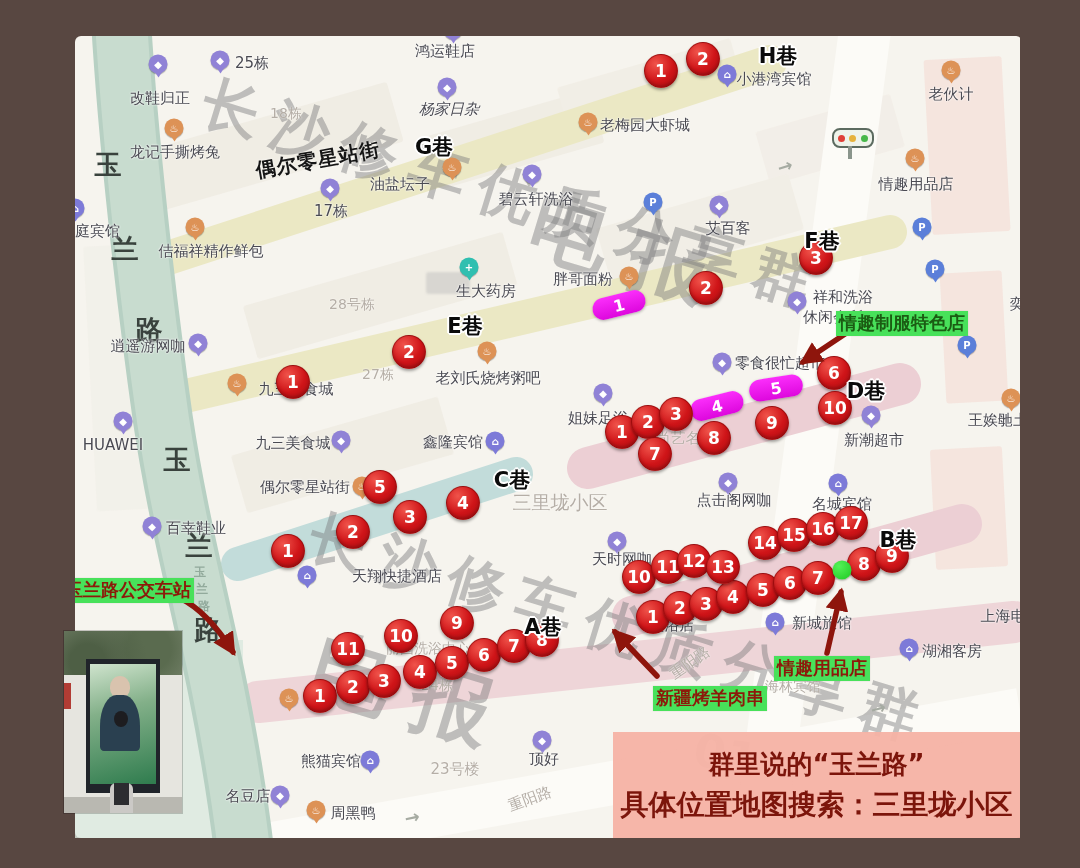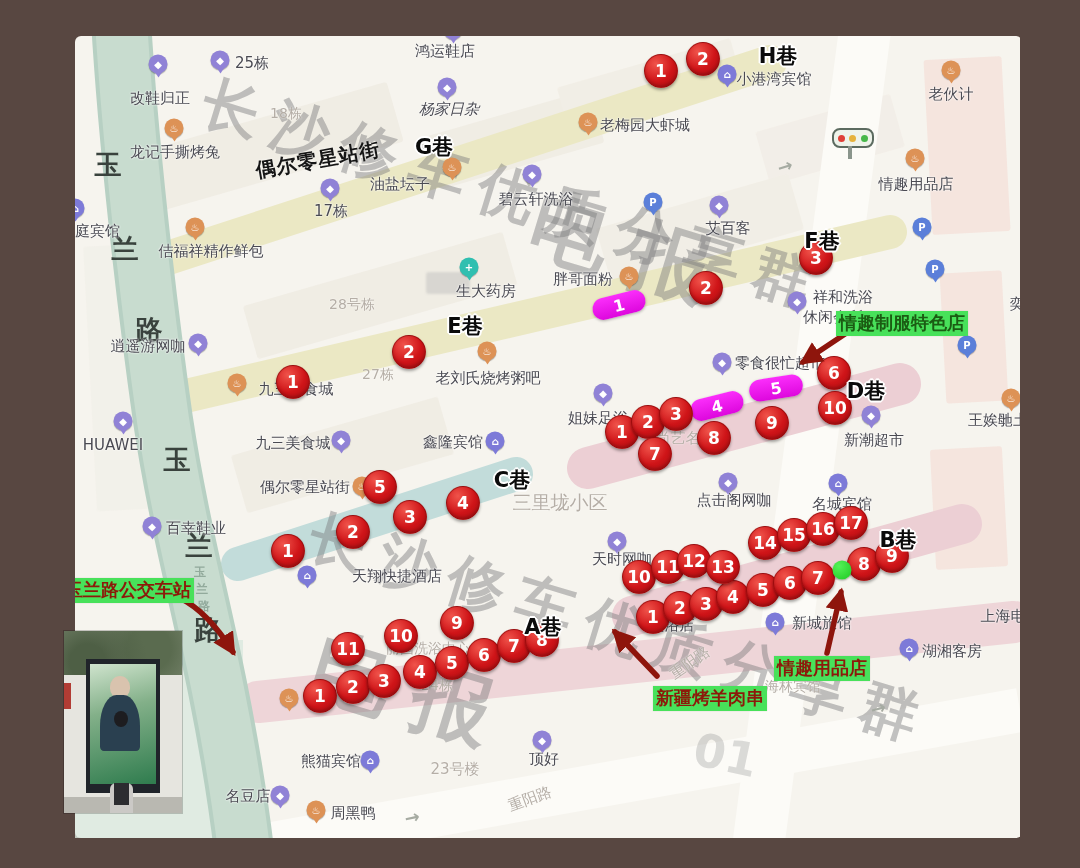--- a/index.html
+++ b/index.html
@@ -299,20 +299,24 @@
     <path d="M 180,598 Q 208,612 233,652" stroke="#8e150c" stroke-width="5.5" stroke-linecap="round" fill="none" marker-end="url(#ah)"></path>
     <path d="M 657,676 L 615,632" stroke="#8e150c" stroke-width="5.5" stroke-linecap="round" fill="none" marker-end="url(#ah)"></path>
     <path d="M 827,653 L 841,592" stroke="#8e150c" stroke-width="5.5" stroke-linecap="round" fill="none" marker-end="url(#ah)"></path>
   </svg>
 
   <div class="gl" id="gl-uniform">情趣制服特色店</div>
   <div class="gl" id="gl-bus">玉兰路公交车站</div>
   <div class="gl" id="gl-bbq">新疆烤羊肉串</div>
   <div class="gl" id="gl-adult">情趣用品店</div>
 
+  <div class="banner">
+    <div class="l1">群里说的“玉兰路”</div>
+    <div class="l2">具体位置地图搜索：三里垅小区</div>
+  </div>
 
   <div class="fr" id="fr-t"></div>
   <div class="fr" id="fr-l"></div>
   <div class="fr" id="fr-r"></div>
   <div class="fr" id="fr-b"></div>
 
   <div class="photo">
     <div class="ph-trees"></div>
     <div class="ph-panel">
       <div class="ph-poster">

